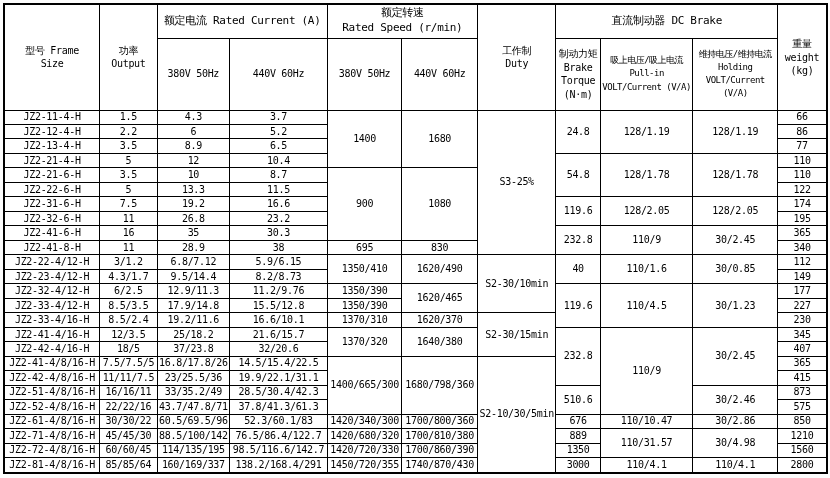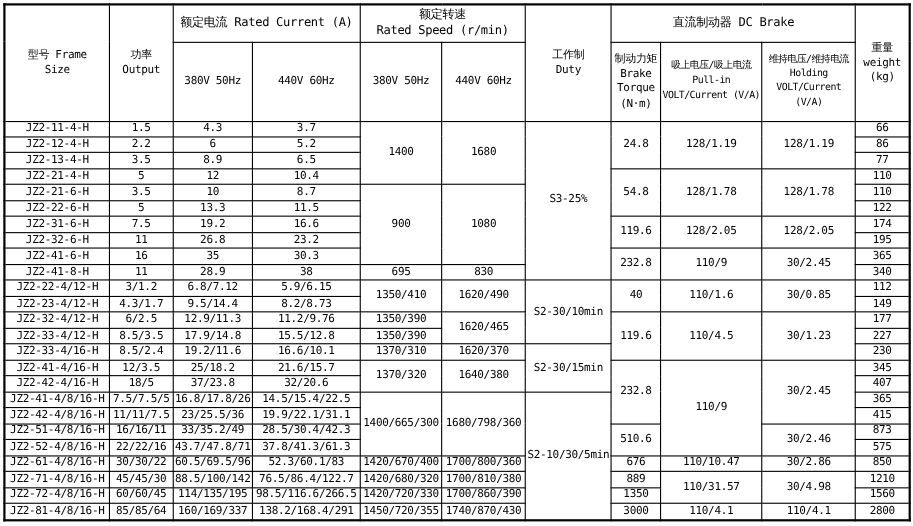--- a/index.html
+++ b/index.html
@@ -288,21 +288,21 @@
           <td>22/22/16</td>
           <td>43.7/47.8/71</td>
           <td>37.8/41.3/61.3</td>
           <td>575</td>
         </tr>
         <tr>
           <td>JZ2-61-4/8/16-H</td>
           <td>30/30/22</td>
           <td>60.5/69.5/96</td>
           <td>52.3/60.1/83</td>
-          <td>1420/670/400</td>
+          <td>1420/340/300</td>
           <td>1700/800/360</td>
           <td>676</td>
           <td>110/10.47</td>
           <td>30/2.86</td>
           <td>850</td>
         </tr>
         <tr>
           <td>JZ2-71-4/8/16-H</td>
           <td>45/45/30</td>
           <td>88.5/100/142</td>
@@ -311,21 +311,21 @@
           <td>1700/810/380</td>
           <td>889</td>
           <td rowspan="2">110/31.57</td>
           <td rowspan="2">30/4.98</td>
           <td>1210</td>
         </tr>
         <tr>
           <td>JZ2-72-4/8/16-H</td>
           <td>60/60/45</td>
           <td>114/135/195</td>
-          <td>98.5/116.6/266.5</td>
+          <td>98.5/116.6/142.7</td>
           <td>1420/720/330</td>
           <td>1700/860/390</td>
           <td>1350</td>
           <td>1560</td>
         </tr>
         <tr>
           <td>JZ2-81-4/8/16-H</td>
           <td>85/85/64</td>
           <td>160/169/337</td>
           <td>138.2/168.4/291</td>

